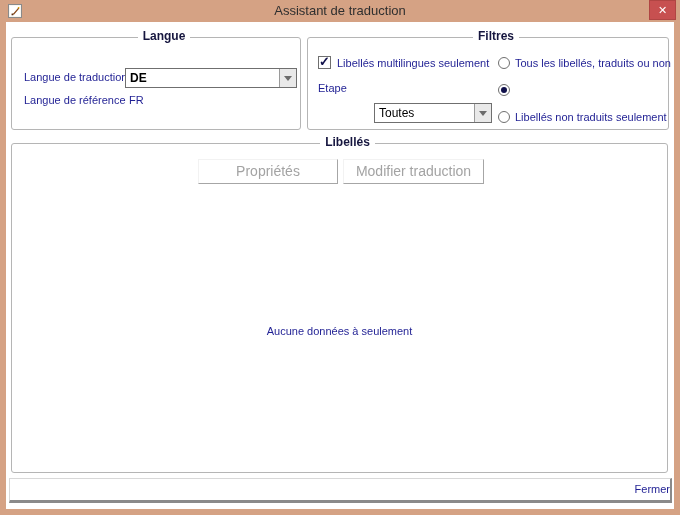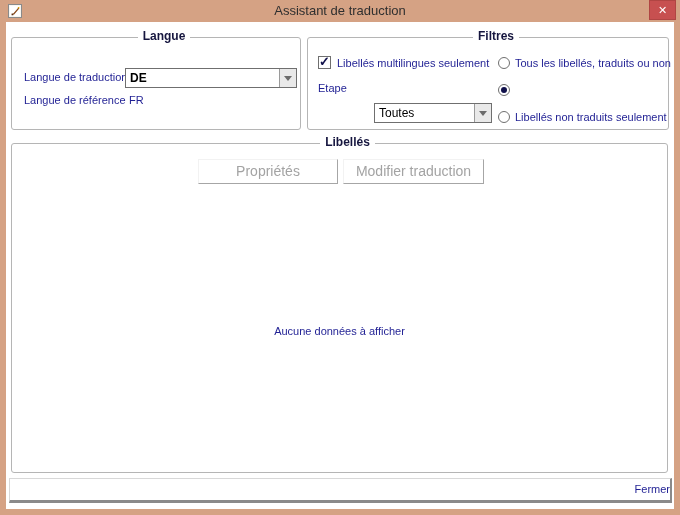--- a/index.html
+++ b/index.html
@@ -207,19 +207,19 @@
       <div class="radio selected" style="left:190px; top:46px;"></div>
 
       <div class="radio" style="left:190px; top:73px;"></div>
       <div class="lbl radio-label" style="left:207px; top:73px;">Libellés non traduits seulement</div>
     </div>
 
     <div class="groupbox gb-libelles">
       <div class="legend"><span>Libellés</span></div>
       <div class="btn-disabled btn-props">Propriétés</div>
       <div class="btn-disabled btn-modify">Modifier traduction</div>
-      <div class="empty-msg">Aucune données à afficher</div>
+      <div class="empty-msg">Aucune données à seulement</div>
     </div>
 
     <div class="btn-fermer">Fermer</div>
 
   </div>
 </div>
 
 </body></html>

